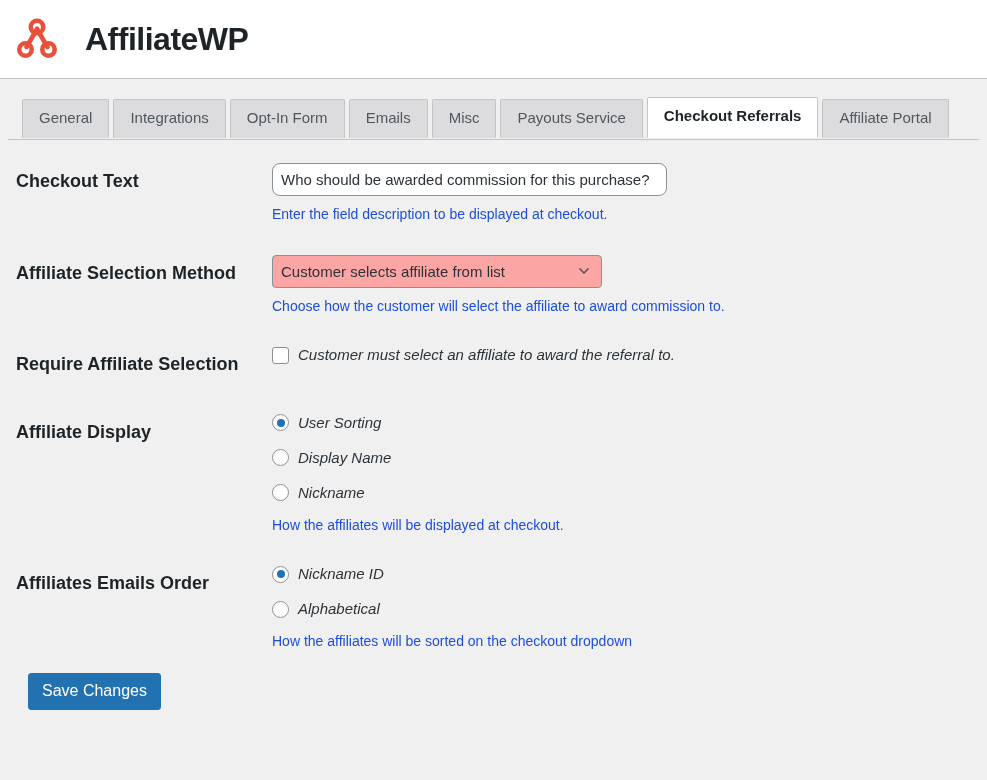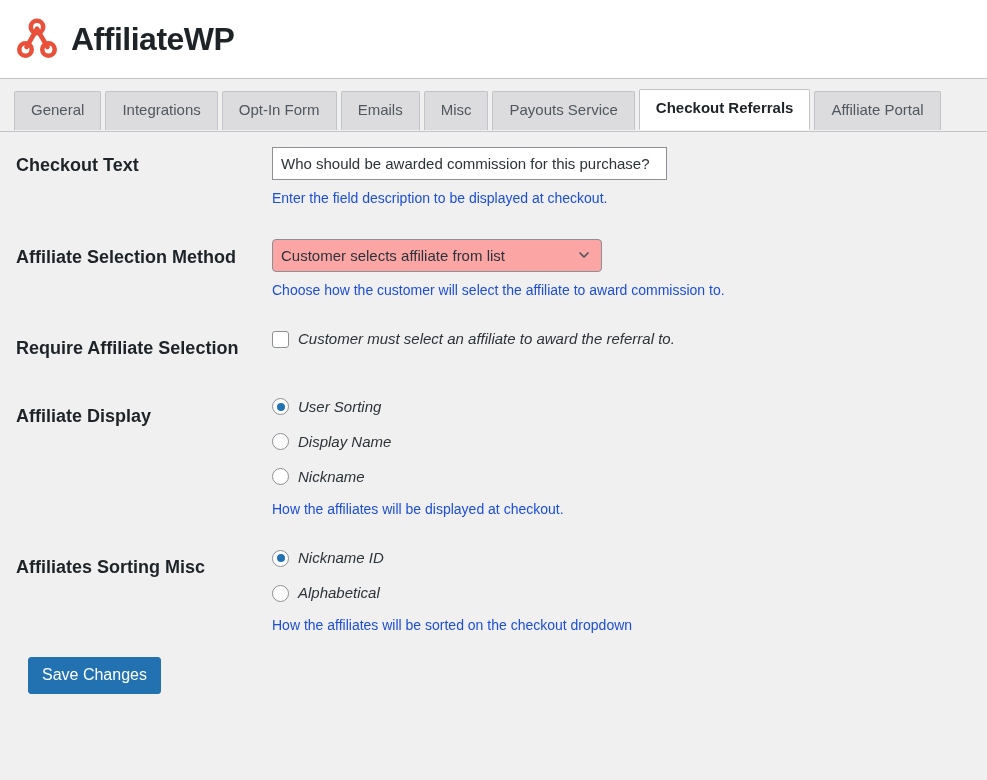--- a/index.html
+++ b/index.html
@@ -22,39 +22,39 @@
     background: #ffffff;
     height: 79px;
     border-bottom: 1px solid #c3c4c7;
     display: flex;
     align-items: center;
     padding-left: 14px;
   }
   .brand {
     display: flex;
     align-items: center;
-    gap: 11px;
+    gap: 25px;
   }
   .brand-logo {
     width: 46px; height: 46px;
     display: block;
   }
   .brand-name {
     font-size: 32px;
     font-weight: bold;
     letter-spacing: -0.5px;
     color: #1d2327;
     line-height: 1;
   }
 
   
   .tab-nav {
     position: relative;
     padding: 9px 0 0 14px;
-    margin: 0;
+    margin: 8px;
     border-bottom: 1px solid #c3c4c7;
     height: 53px;
     white-space: nowrap;
     background: #f0f0f1;
   }
   .tab {
     display: inline-block;
     position: relative;
     bottom: -1px;
     margin: 0 4px 0 0;
@@ -111,21 +111,21 @@
   }
 
   input.text-input {
     width: 395px;
     height: 33px;
     padding: 4px 8px;
     font-family: "Liberation Sans", sans-serif;
     font-size: 15px;
     color: #2c3338;
     border: 1px solid #8c8f94;
-    border-radius: 0;
+    border-radius: 8px;
     background: #ffffff;
     box-shadow: 0 0 0 transparent;
     outline: none;
   }
   select.select-input {
     width: 330px;
     height: 33px;
     padding: 2px 26px 2px 8px;
     font-family: "Liberation Sans", sans-serif;
     font-size: 15px;
@@ -289,21 +289,21 @@
           </div>
           <div class="choice-row">
             <span class="radio"></span>
             <span class="choice-label">Nickname</span>
           </div>
           <p class="description field-desc-group">How the affiliates will be displayed at checkout.</p>
         </td>
       </tr>
 
       <tr>
-        <th scope="row">Affiliates Sorting Misc</th>
+        <th scope="row">Affiliates Emails Order</th>
         <td>
           <div class="choice-row">
             <span class="radio checked"></span>
             <span class="choice-label">Nickname ID</span>
           </div>
           <div class="choice-row">
             <span class="radio"></span>
             <span class="choice-label">Alphabetical</span>
           </div>
           <p class="description field-desc-group">How the affiliates will be sorted on the checkout dropdown</p>

